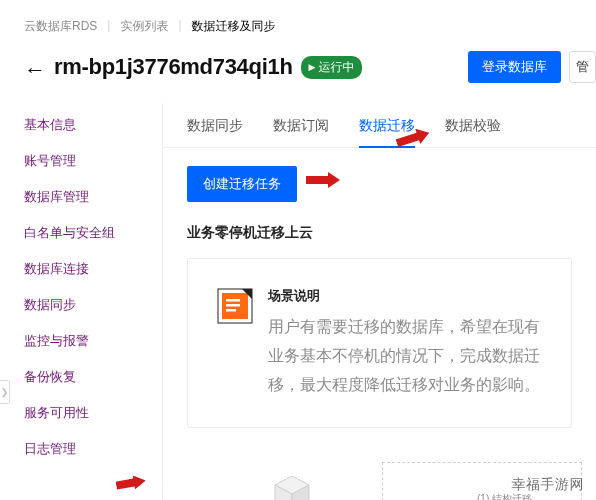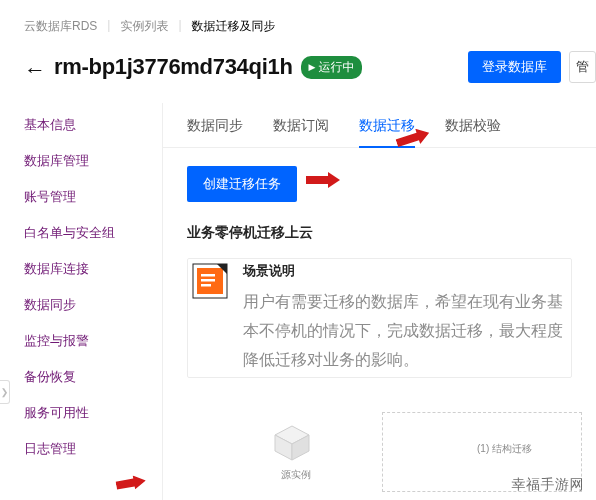--- a/index.html
+++ b/index.html
@@ -124,21 +124,21 @@
     cursor: pointer;
   }
   .section-title {
     font-size: 14px;
     color: #262626;
     font-weight: 700;
     margin: 22px 0 16px;
   }
   .scene-card {
     border: 1px solid #ececec;
-    padding: 3px;
+    padding: 28px;
     display: flex;
     gap: 14px;
     border-radius: 2px;
   }
   .scene-icon {
     width: 38px; height: 38px;
     flex: none;
     position: relative;
   }
   .scene-icon svg { width: 38px; height: 38px; }
@@ -235,22 +235,22 @@
     </span>
     <div class="header-actions">
       <button class="btn btn-primary">登录数据库</button>
       <button class="btn btn-outline">管</button>
     </div>
   </div>
 
   <div class="content-row">
     <div class="sidebar" id="sidebar">
         <div class="sidebar-item">基本信息</div>
+        <div class="sidebar-item">账号管理</div>
         <div class="sidebar-item">数据库管理</div>
-        <div class="sidebar-item">账号管理</div>
         <div class="sidebar-item">白名单与安全组</div>
         <div class="sidebar-item">数据库连接</div>
         <div class="sidebar-item">数据同步</div>
         <div class="sidebar-item">监控与报警</div>
         <div class="sidebar-item">备份恢复</div>
         <div class="sidebar-item">服务可用性</div>
         <div class="sidebar-item">日志管理</div>
       </div>
 
     <div class="main">

